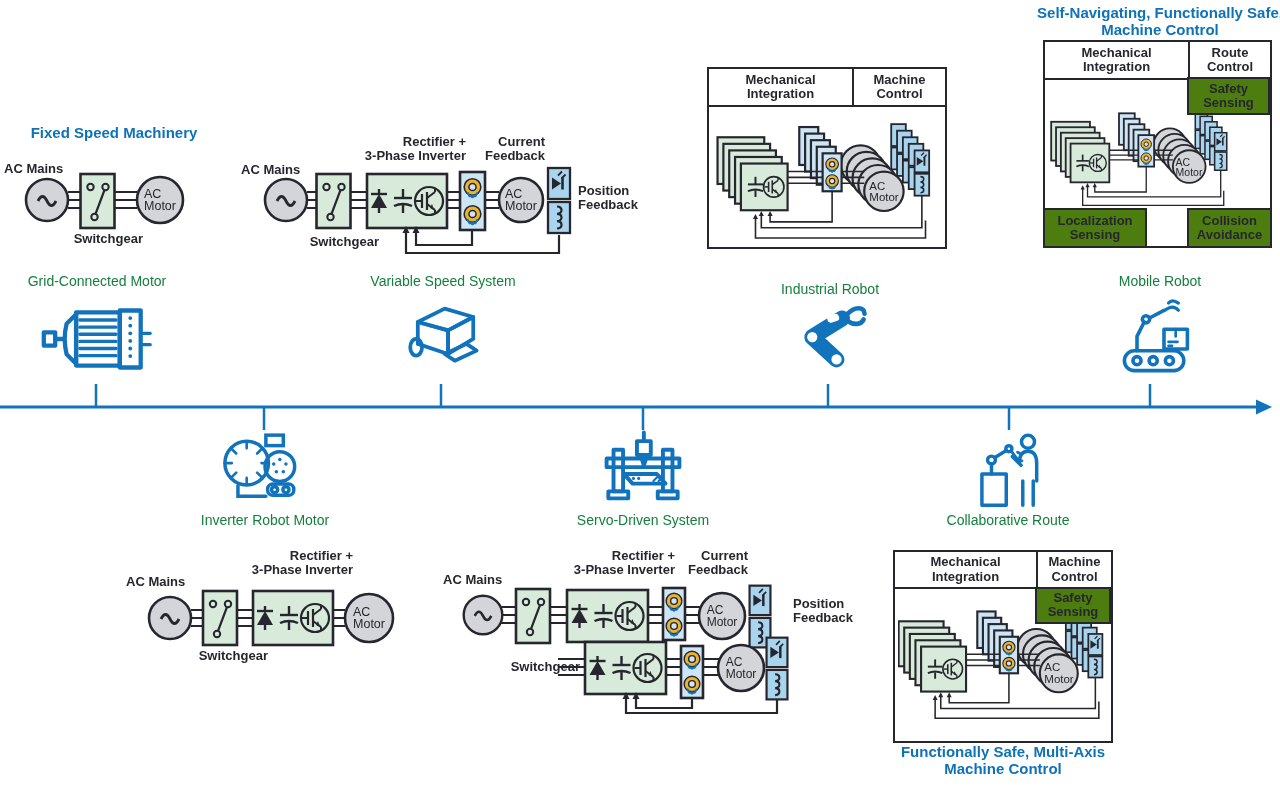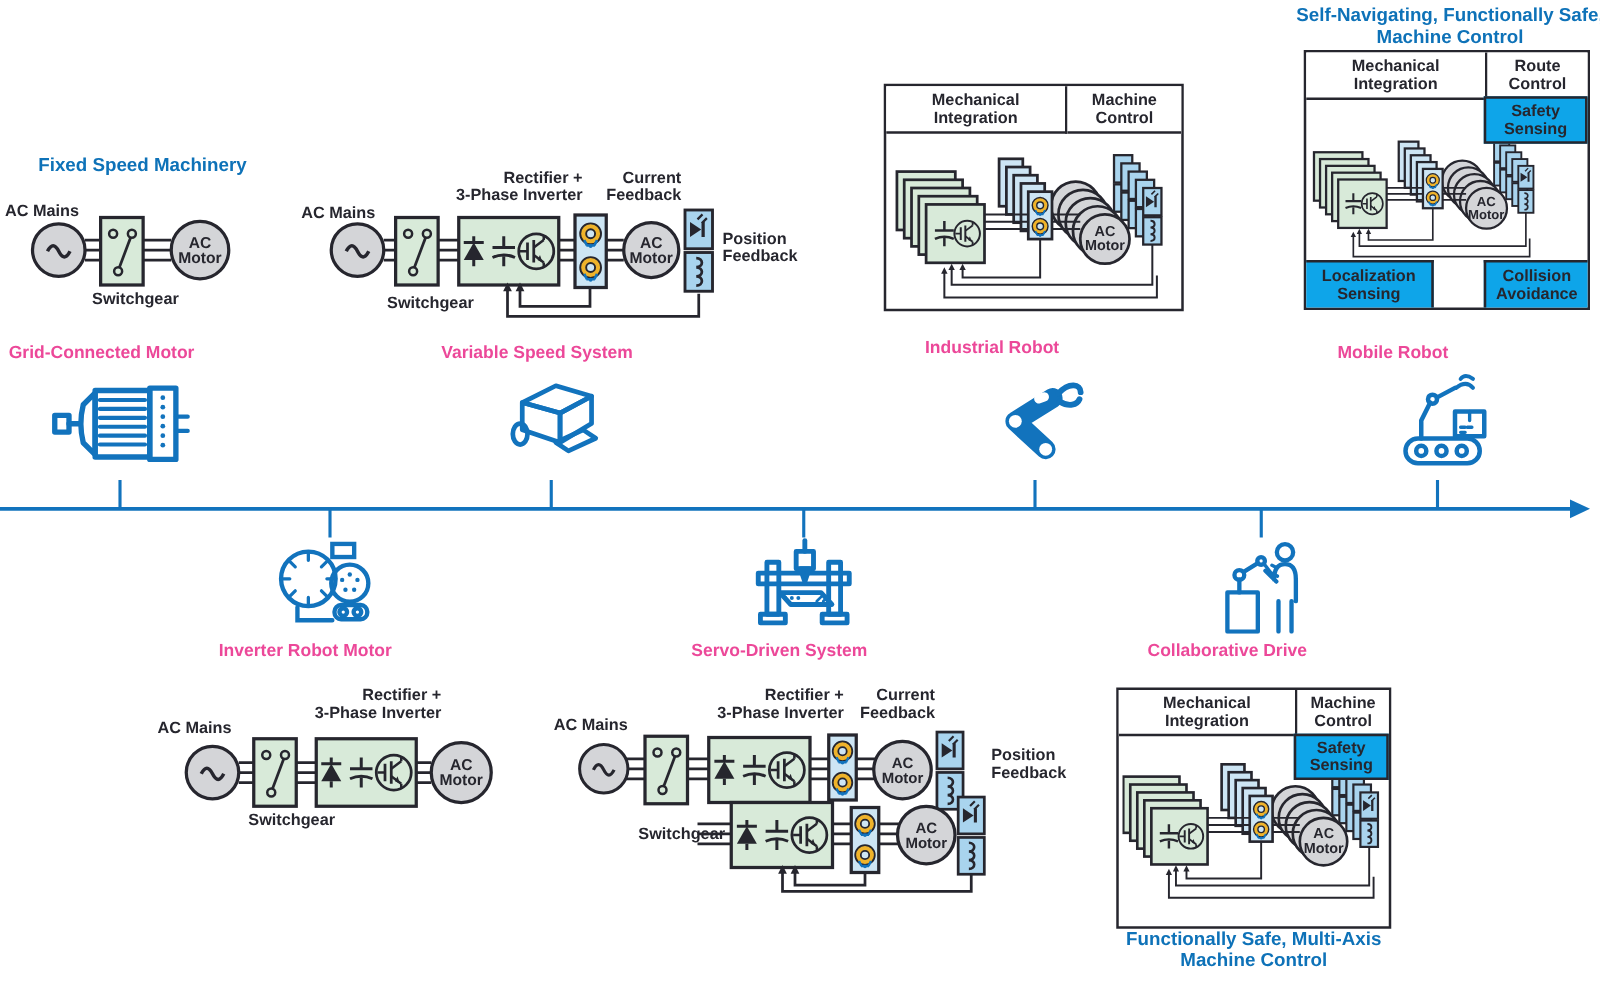--- a/index.html
+++ b/index.html
@@ -1,30 +1,30 @@
 <!DOCTYPE html>
 <html><head>
 <meta charset="utf-8">
 <style>
   html,body{margin:0;padding:0;background:#fff}
   #stage{position:relative;width:1280px;height:786px;background:#ffffff;
          font-family:"Liberation Sans",sans-serif;overflow:hidden}
   .abs{position:absolute}
   .tb{color:#0e72b8;font-weight:700;font-size:15px;text-align:center;
       white-space:pre-line;line-height:1.12}
-  .tr{color:#ec4899;font-weight:700;font-size:14px;text-align:left}
+  .tr{color:#15803d;font-weight:400;font-size:14px;text-align:center}
   .lb{color:#26262e;font-weight:700;font-size:13px;white-space:pre-line;line-height:1.1}
   .ctr{text-align:right}
   .acm{position:absolute;display:flex;align-items:center;justify-content:center;
-       text-align:center;white-space:pre-line;font-weight:700;color:#26262e;line-height:1.0}
+       white-space:pre-line;font-weight:400;color:#26262e;line-height:1.0}
   .bigbox{position:absolute;border:2.5px solid #26262e;box-sizing:border-box;background:#fff}
   .cell{position:absolute;display:flex;align-items:center;justify-content:center;
         text-align:center;color:#26262e;font-weight:700;font-size:13px;line-height:1.1;
         white-space:pre-line;box-sizing:border-box;background:#fff}
-  .ycell{background:#0ea5e9}
+  .ycell{background:#4d7c0f}
   svg{display:block}
 </style>
 </head>
 <body>
 
 <div id="stage">
 
 <svg width="0" height="0" style="position:absolute" aria-hidden="true">
 <defs>
   <g id="g-src">
@@ -184,21 +184,21 @@
   <div class="cell ycell" style="left:142px;top:35px;right:0;height:38px;border:2.5px solid #26262e">Safety
 Sensing</div>
   <div class="cell ycell" style="left:0;bottom:0;width:102px;height:38px;border-top:2.5px solid #26262e;border-right:2.5px solid #26262e">Localization
 Sensing</div>
   <div class="cell ycell" style="left:142px;bottom:0;right:0;height:38px;border-top:2.5px solid #26262e;border-left:2.5px solid #26262e">Collision
 Avoidance</div>
 </div>
 
 <div class="abs tr" style="left:7px;top:273px;width:180px">Grid-Connected Motor</div>
 <div class="abs tr" style="left:353px;top:273px;width:180px">Variable Speed System</div>
-<div class="abs tr" style="left:740px;top:269px;width:180px">Industrial Robot</div>
+<div class="abs tr" style="left:740px;top:281px;width:180px">Industrial Robot</div>
 <div class="abs tr" style="left:1070px;top:273px;width:180px">Mobile Robot</div>
 
 <svg class="abs" style="left:40px;top:300px" width="114" height="78" viewBox="0 0 120 80" fill="none" stroke="#1273bd" stroke-width="4.5" stroke-linecap="round" stroke-linejoin="round">
   <rect x="4" y="33" width="12" height="14"></rect>
   <line x1="16" y1="40" x2="25" y2="40"></line>
   <path d="M38,14 L28,24 Q24,40 28,56 L38,66 Z"></path>
   <rect x="38" y="12" width="46" height="56"></rect>
   <path d="M42,20 H80 M42,27.5 H80 M42,35 H80 M42,42.5 H80 M42,50 H80 M42,57.5 H80" stroke-width="3.5"></path>
   <rect x="84" y="10" width="22" height="60"></rect>
   <g fill="#1273bd" stroke="none">
@@ -236,21 +236,21 @@
   <path d="M30,62 V46 L38,30"></path>
   <circle cx="40" cy="27" r="4"></circle>
   <path d="M45,25 L60,17"></path>
   <path d="M61,17 q9,-7 15,0 M76,9 q-7,-5 -11,0" stroke-width="3.5"></path>
   <rect x="60" y="38" width="26" height="22"></rect>
   <path d="M73,38 v8 M65,52 h4 M71,52 h4 M65,56.5 h4" stroke-width="3"></path>
 </svg>
 
 <div class="abs tr" style="left:175px;top:512px;width:180px">Inverter Robot Motor</div>
 <div class="abs tr" style="left:553px;top:512px;width:180px">Servo-Driven System</div>
-<div class="abs tr" style="left:918px;top:512px;width:180px">Collaborative Drive</div>
+<div class="abs tr" style="left:918px;top:512px;width:180px">Collaborative Route</div>
 
 <svg class="abs" style="left:217px;top:427px" width="96" height="80" viewBox="0 0 110 85" fill="none" stroke="#1273bd" stroke-width="4" stroke-linecap="round">
   <circle cx="34" cy="38" r="25"></circle>
   <path d="M34,13 L34,21 M52,21 L46,27 M59,38 L51,38 M52,55 L46,49 M16,21 L22,27 M9,38 L17,38 M16,55 L22,49 M34,63 L34,55" stroke-width="3"></path>
   <circle cx="72" cy="42" r="17"></circle>
   <g fill="#1273bd" stroke="none">
     <circle cx="72" cy="34" r="2"></circle>
         <circle cx="79" cy="39" r="2"></circle>
         <circle cx="76" cy="48" r="2"></circle>
     <circle cx="68" cy="48" r="2"></circle>

